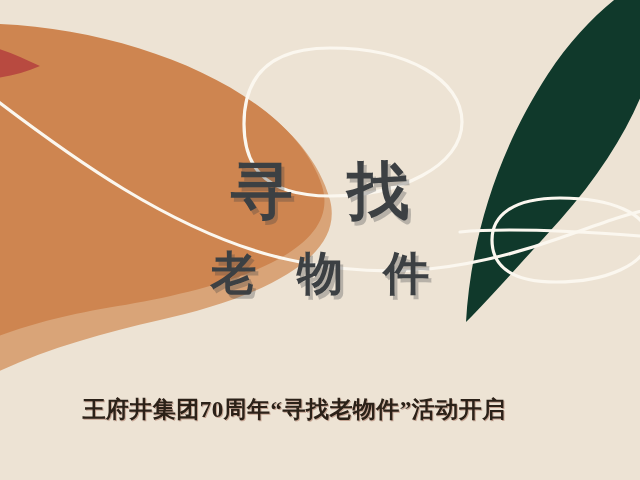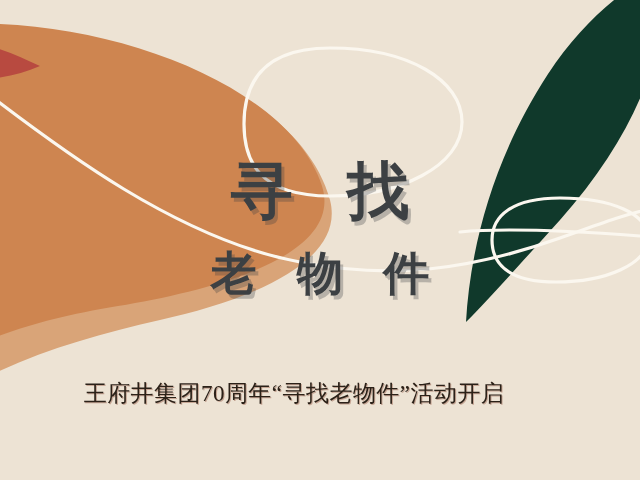--- a/index.html
+++ b/index.html
@@ -56,25 +56,25 @@
     font-size: 62px;
   }
 
   #title-line-2 {
     top: 250px;
     font-size: 46px;
   }
 
   #subtitle {
     position: absolute;
-    top: 380px;
+    top: 396px;
     width: 588px;
     text-align: center;
     font-family: "Liberation Serif", serif;
-    font-weight: normal;
+    font-weight: bold;
     font-size: 23px;
     color: #2b2118;
     letter-spacing: 0.02em;
     line-height: 1.2;
     text-shadow: 1px 1px 0 rgba(150,90,70,0.45);
     white-space: nowrap;
   }
 </style>
 </head>
 <body>

